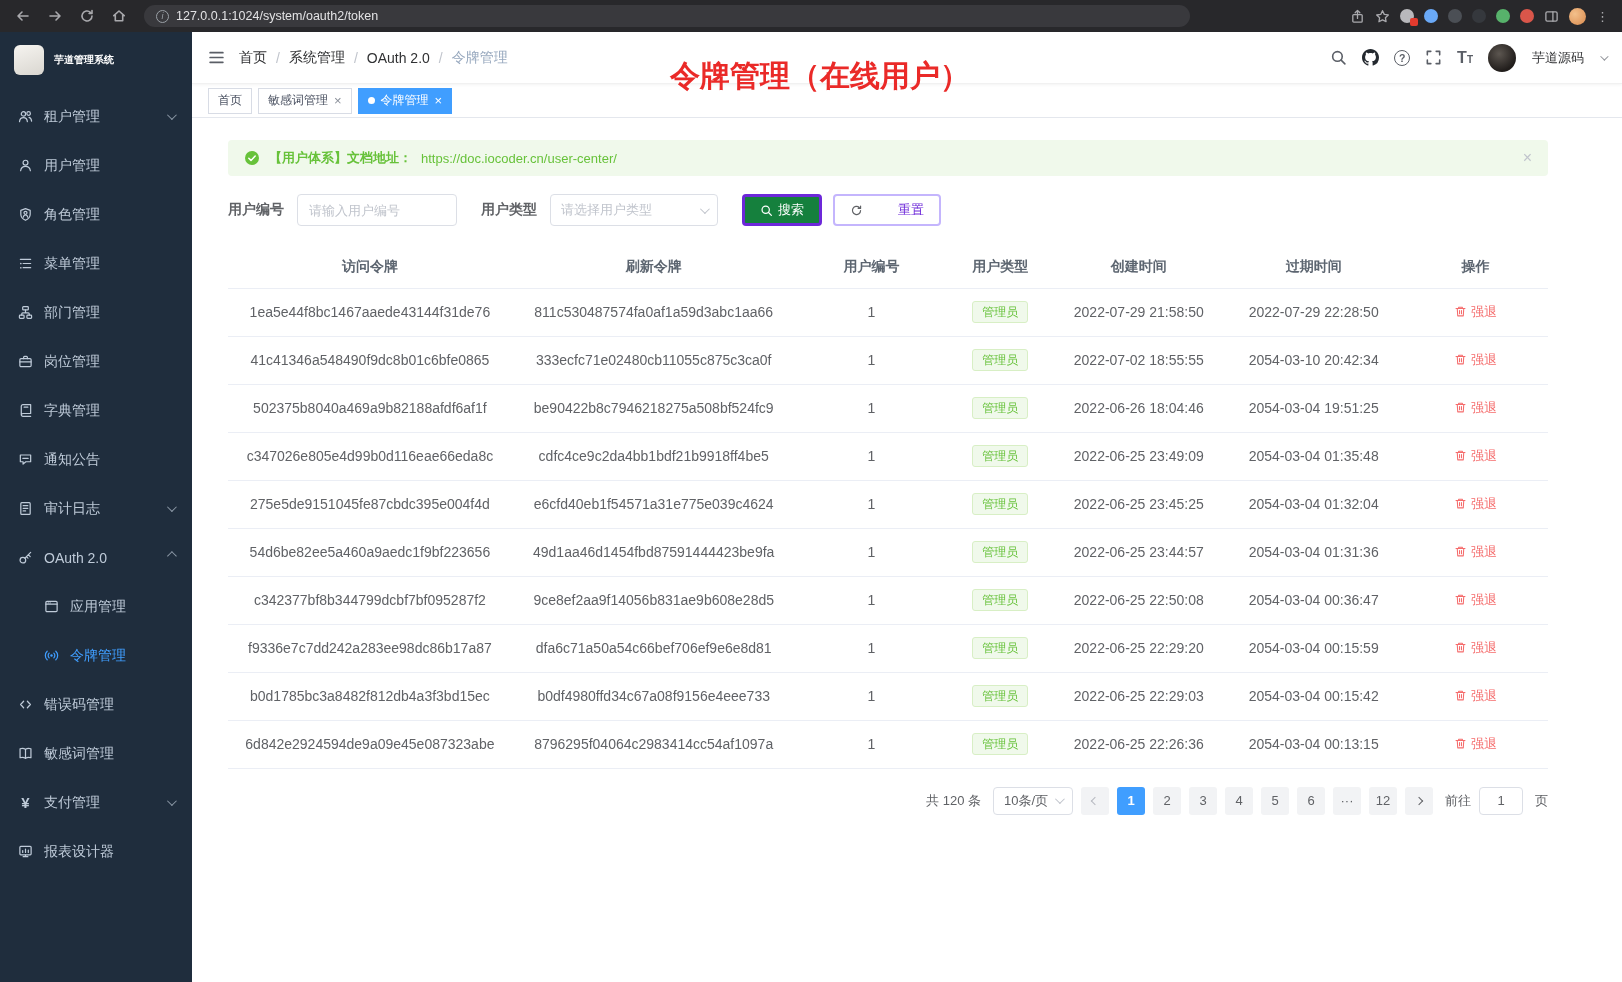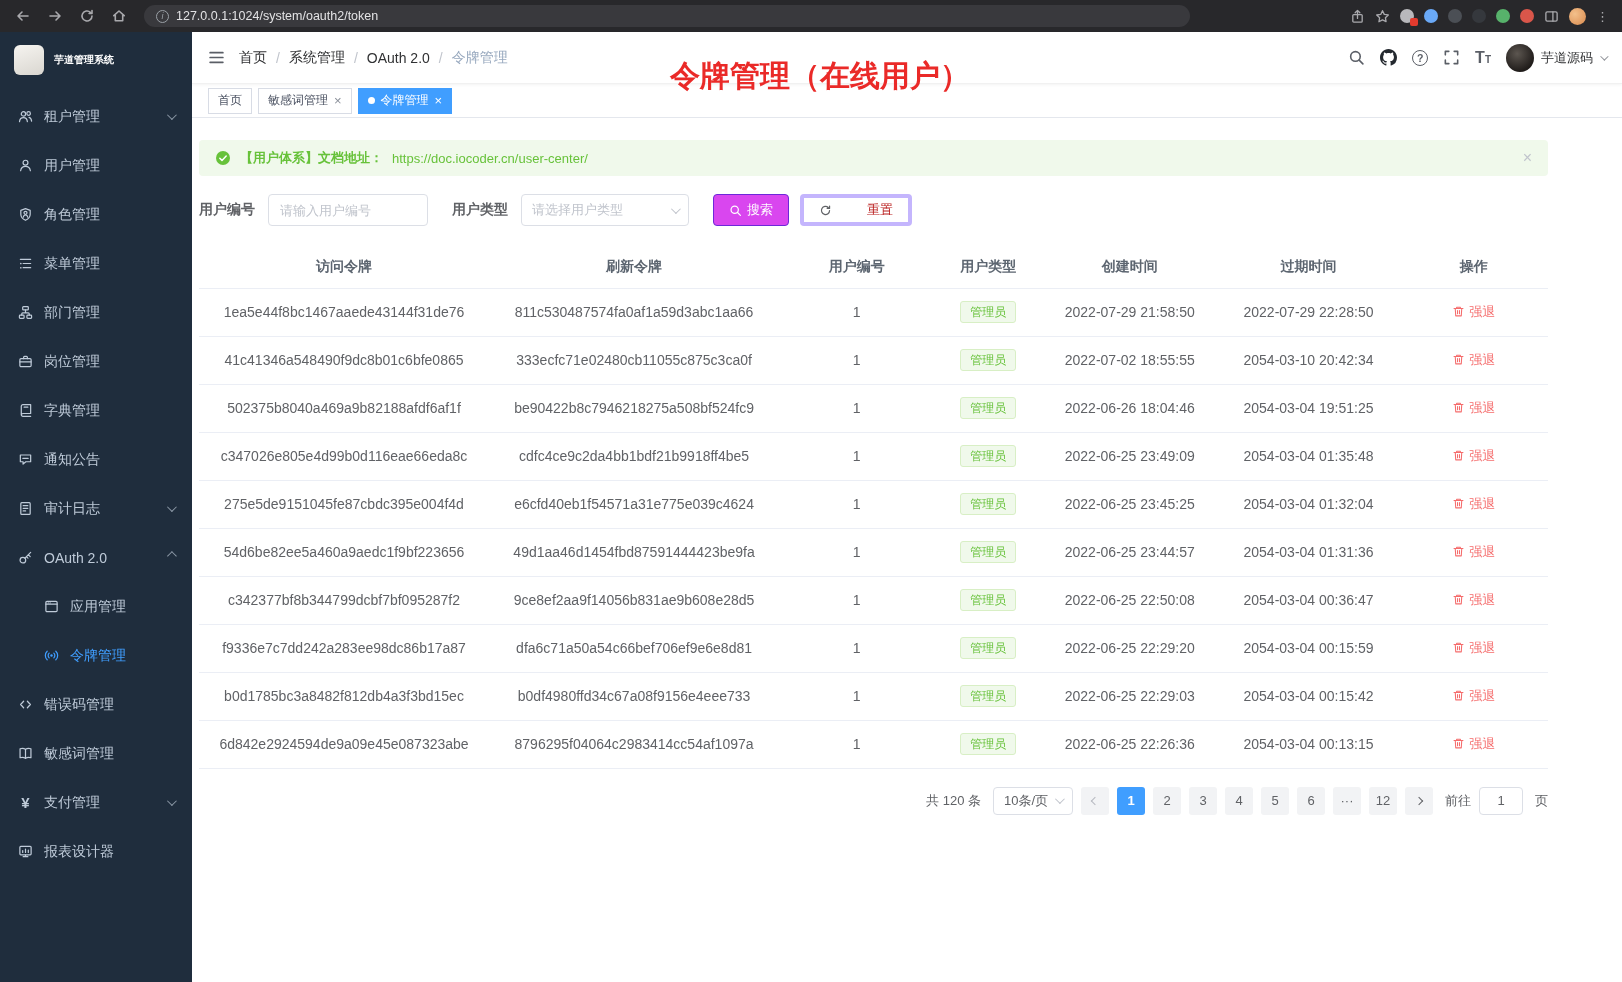--- a/index.html
+++ b/index.html
@@ -47,56 +47,56 @@
   .hamb svg { width:17px; height:17px; stroke:#5a5e66; stroke-width:1.6; stroke-linecap:round; fill:none;}
   .crumbs { display:flex; align-items:center; gap:9px; margin-left:14px; font-size:14px; color:#303133;}
   .crumb-sep { color:#c0c4cc; }
   .crumb.last { color:#97a8be; }
   .top-tools { margin-left:auto; display:flex; align-items:center; gap:15px; color:#5a5e66;}
   .tool svg { width:17px; height:17px; stroke:#5a5e66; fill:none; stroke-width:1.5; stroke-linecap:round; stroke-linejoin:round;}
   .tool .fillic { fill:#24292f; stroke:none; }
   .qmark { width:16px; height:16px; border:1.4px solid #5a5e66; border-radius:50%; font-size:10.5px; font-weight:700; display:flex; align-items:center; justify-content:center;}
   .ttic { display:flex; align-items:baseline; font-weight:700; color:#5a5e66;}
   .ttic .big { font-size:16px; } .ttic .small { font-size:10px; }
-  .user-box { display:flex; align-items:center; gap:7px; cursor:pointer;}
+  .user-box { display:flex; align-items:center; gap:16px; cursor:pointer;}
   .avatar { width:28px; height:28px; border-radius:50%; background:radial-gradient(circle at 40% 35%, #5c5650, #211d1b 70%); }
   .uname { font-size:13px; color:#303133; }
   .chev.dark { border-color:#909399; width:6px; height:6px;}
 
   .tabbar { height:34px; display:flex; align-items:center; gap:6px; padding:0 16px; border-bottom:1px solid #e4e7ed; background:#fff;}
   .tab { height:26px; display:flex; align-items:center; gap:6px; padding:0 9px; border:1px solid #d8dce5; font-size:12px; color:#495060; background:#fff; cursor:pointer;}
   .tab .tab-x { font-size:13px; line-height:1; color:#8a8f99;}
   .tab.active { background:#409eff; border-color:#409eff; color:#fff; }
   .tab.active .tab-x { color:#fff; }
   .tab-dot { width:7px; height:7px; border-radius:50%; background:#fff; }
 
   .annotation { position:absolute; top:24px; left:478px; font-size:30px; font-weight:700; color:#ea2a28; z-index:5; pointer-events:none; white-space:nowrap;}
 
-  .content { padding:22px 74px 0 7px; flex:1; }
+  .content { padding:22px 74px 0 36px; flex:1; }
 
   .alert { height:36px; background:#f0f9eb; border-radius:4px; display:flex; align-items:center; gap:9px; padding:0 16px; position:relative; }
   .alert-check { width:16px; height:16px; flex:none;}
   .alert-text { color:#67c23a; font-size:13px; font-weight:600;}
   .alert-link { color:#67c23a; font-size:13px; text-decoration:none; cursor:pointer;}
   .alert-close { position:absolute; right:16px; color:#c0c4cc; font-size:16px; cursor:pointer;}
 
   .filters { display:flex; align-items:center; gap:24px; margin-top:18px;}
   .f-group { display:flex; align-items:center; gap:13px;}
   .f-group label { font-weight:700; color:#606266; font-size:14px;}
   .inp { width:160px; height:32px; border:1px solid #dcdfe6; border-radius:4px; padding:0 11px; font-size:13px; color:#606266; outline:none; font-family:inherit;}
   .inp::placeholder { color:#c0c4cc; }
   .sel { width:168px; height:32px; border:1px solid #dcdfe6; border-radius:4px; padding:0 10px; font-size:13px; display:flex; align-items:center; justify-content:space-between; cursor:pointer; background:#fff; color:#606266;}
   .sel .ph { color:#c0c4cc; }
   .chev.light { border-color:#c0c4cc; }
   .btns { display:flex; gap:11px; }
   .btn { height:32px; padding:0 15px; border-radius:4px; font-size:13px; display:inline-flex; align-items:center; gap:5px; cursor:pointer; font-family:inherit;}
   .btn svg { width:13px; height:13px; fill:none; stroke-width:1.5; stroke-linecap:round; stroke-linejoin:round;}
-  .btn.primary { background:#d946ef; border:1px solid #6d28d9; color:#fff;}
+  .btn.primary { background:#15803d; border:3px solid #6d28d9; color:#fff;}
   .btn.primary svg { stroke:#fff; }
-  .btn.plain { background:#fff; border:4px solid #c4b5fd; color:#b91c1c;gap:35px;}
+  .btn.plain { background:#fff; border:2px solid #c4b5fd; color:#6d28d9;gap:35px;}
   .btn.plain svg { stroke:#606266; }
 
   .tokens-table { width:100%; border-collapse:collapse; table-layout:fixed; margin-top:20px;}
   .tokens-table th { height:42px; color:#5c6570; font-weight:700; font-size:14px; text-align:center; border-bottom:1px solid #ebeef5; white-space:nowrap; overflow:hidden;}
   .tokens-table td { height:48px; color:#606266; font-size:14px; text-align:center; border-bottom:1px solid #ebeef5; white-space:nowrap; overflow:hidden; text-overflow:ellipsis; padding:0 4px;}
   .tag { display:inline-block; background:#f0f9eb; border:1px solid #d8efc5; color:#67c23a; font-size:12px; padding:3px 9px; border-radius:3px; line-height:1.2;}
   .danger-link { color:#f56c6c; font-size:13px; display:inline-flex; align-items:center; gap:4px; cursor:pointer; text-decoration:none;}
   .danger-link svg { width:13px; height:13px; stroke:#f56c6c; fill:none; stroke-width:1.3; stroke-linecap:round; stroke-linejoin:round;}
 
   .pagination { display:flex; align-items:center; justify-content:flex-end; gap:8px; margin-top:18px; font-size:13px; color:#606266;}

